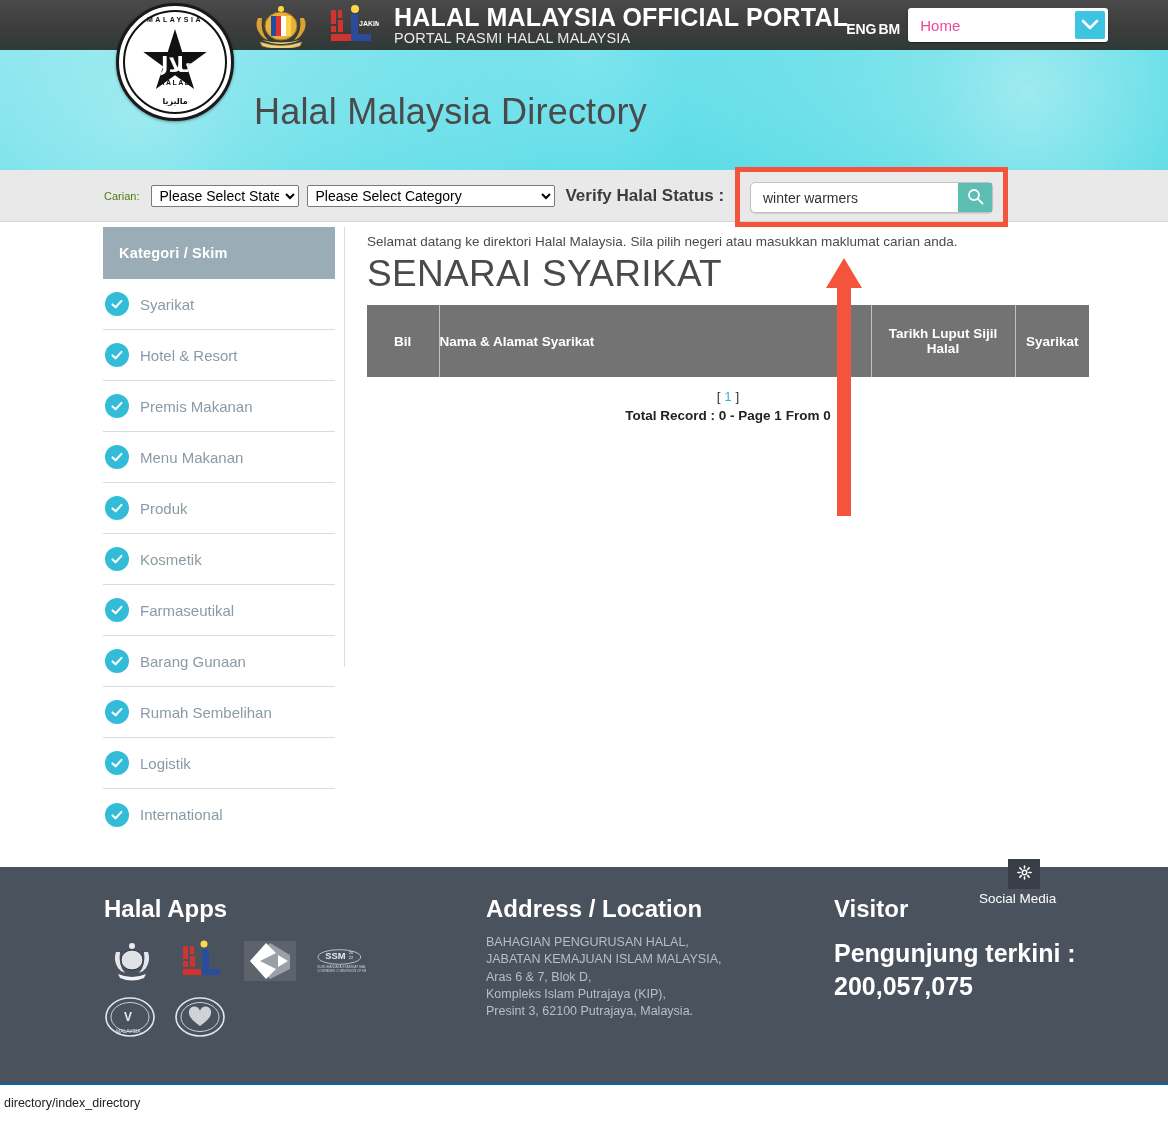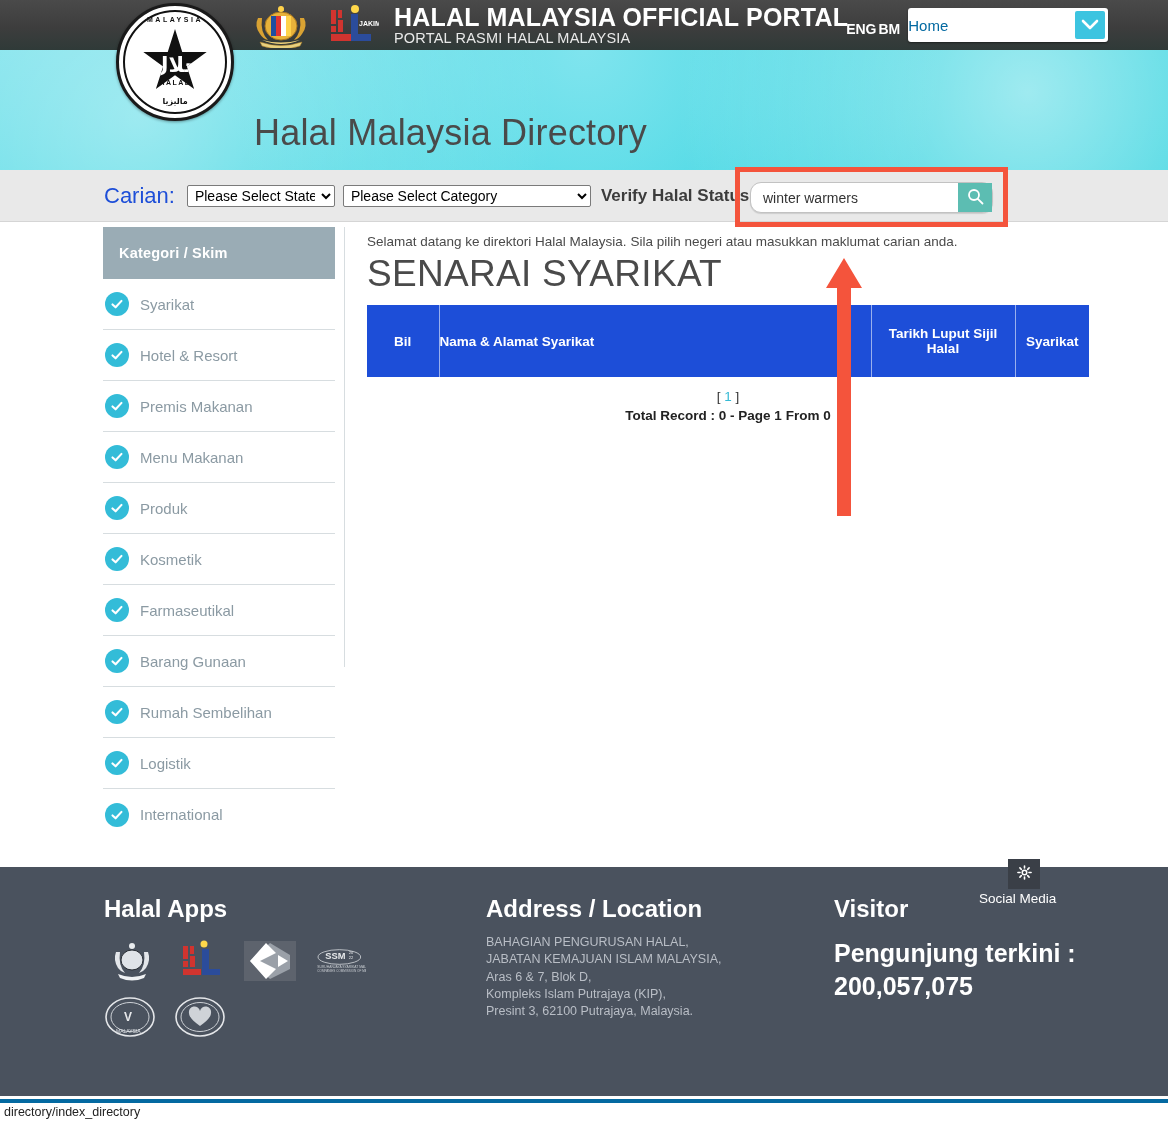--- a/index.html
+++ b/index.html
@@ -106,21 +106,21 @@
   }
   .lang-toggle .bm { margin-left: 2px; }
 
   .nav-select-wrap {
     margin-left: 8px; position: relative;
     width: 200px; height: 34px;
     background: #fff; border-radius: 3px;
     display: flex; align-items: center;
     box-shadow: 0 1px 2px rgba(0,0,0,.45);
   }
-  .nav-select-value { font-size: 15px; color: #0369a1; }
+  .nav-select-value { padding-left: 12px; font-size: 15px; color: #ec4899; }
   .nav-select-btn {
     position: absolute; right: 3px; top: 3px;
     width: 30px; height: 28px; background: #3cc4e0;
     display: flex; align-items: center; justify-content: center;
     cursor: pointer; border-radius: 2px;
   }
   .nav-select-btn svg { display: block; }
 
   
   .banner {
@@ -128,36 +128,36 @@
     height: 120px;
     background:
       radial-gradient(circle at 88% 35%, rgba(255,255,255,.55) 0%, rgba(255,255,255,0) 34%),
       radial-gradient(circle at 12% 55%, rgba(255,255,255,.45) 0%, rgba(255,255,255,0) 40%),
       radial-gradient(circle at 50% 0%, #7fe4ee 0%, rgba(127,228,238,0) 60%),
       linear-gradient(160deg, #64dde8 0%, #35d4e0 45%, #21cfdc 100%);
     overflow: hidden;
   }
   .banner-title {
     position: absolute;
-    left: 254px; top: 62px;
+    left: 254px; top: 41px;
     font-size: 36px; color: #4a4a4a; font-weight: normal;
     letter-spacing: .2px;
   }
 
   
   .searchbar {
     position: relative;
     height: 52px;
     background: #e9e9e9;
     border-bottom: 1px solid #d5d5d5;
     display: flex; align-items: center;
     padding-left: 104px;
   }
   .carian-label {
-    font-size: 22px; color: #1d4ed8; font-weight: normal; margin-right: 12px;
+    font-size: 11px; color: #4d7c0f; font-weight: normal; margin-right: 12px;
   }
   select.plain {
     font-family: "Liberation Sans", sans-serif;
     font-size: 14px; height: 22px; padding: 1px 3px;
     border: 1px solid #7a7a7a; background: #fff; color: #000;
     border-radius: 2px;
   }
   #state-select { width: 148px; margin-right: 8px; }
   #category-select { width: 248px; }
   .verify-label {
@@ -172,21 +172,21 @@
     border: 5px solid #f4543c;
     z-index: 25;
     pointer-events: none;
   }
   .search-group {
     position: absolute; left: 750px; top: 182px;
     width: 243px; height: 31px;
     display: flex;
     background: #fff;
     border: 1px solid #c2c2c2;
-    border-radius: 11px;
+    border-radius: 5px;
     box-shadow: 0 1px 1px rgba(0,0,0,.12);
     z-index: 26;
   }
   .search-input {
     flex: 1; border: 0; outline: 0; padding-left: 12px;
     font-family: "Liberation Sans", sans-serif; font-size: 14px; color: #333;
     background: transparent;
   }
   .search-btn {
     width: 34px; background: #5cbdb2;
@@ -252,21 +252,21 @@
     font-size: 37px; color: #4a4a4a; font-weight: normal;
     margin: 4px 0 10px 0; letter-spacing: .3px;
   }
 
   table.results {
     border-collapse: collapse;
     width: 722px;
     table-layout: fixed;
   }
   table.results th {
-    background: #1d4ed8;
+    background: #737373;
     color: #ffffff;
     font-size: 13.5px;
     font-weight: bold;
     padding: 14px 0;
     height: 72px;
     vertical-align: middle;
     border-right: 1px solid rgba(255,255,255,.55);
   }
   table.results th:last-child { border-right: 0; }
   th.col-bil { width: 72px; text-align: center; }
@@ -328,23 +328,23 @@
   .social-media-label {
     position: absolute;
     left: 979px; top: 891px;
     color: #ffffff; font-size: 13.5px; z-index: 21;
   }
 
   
   .statusbar {
     position: absolute;
     left: 0; bottom: 0;
-    width: 100%; height: 22px;
+    width: 100%; height: 38px;
     background: #ffffff;
-    border-top: 4px solid #0369a1;
+    border-top: 2px solid #0369a1;
     display: flex; align-items: center;
     padding-left: 4px;
     font-size: 12.5px; color: #222;
   }
 </style>
 </head>
 <body>
 
 <div class="topbar">
   <div class="topbar-inner">

